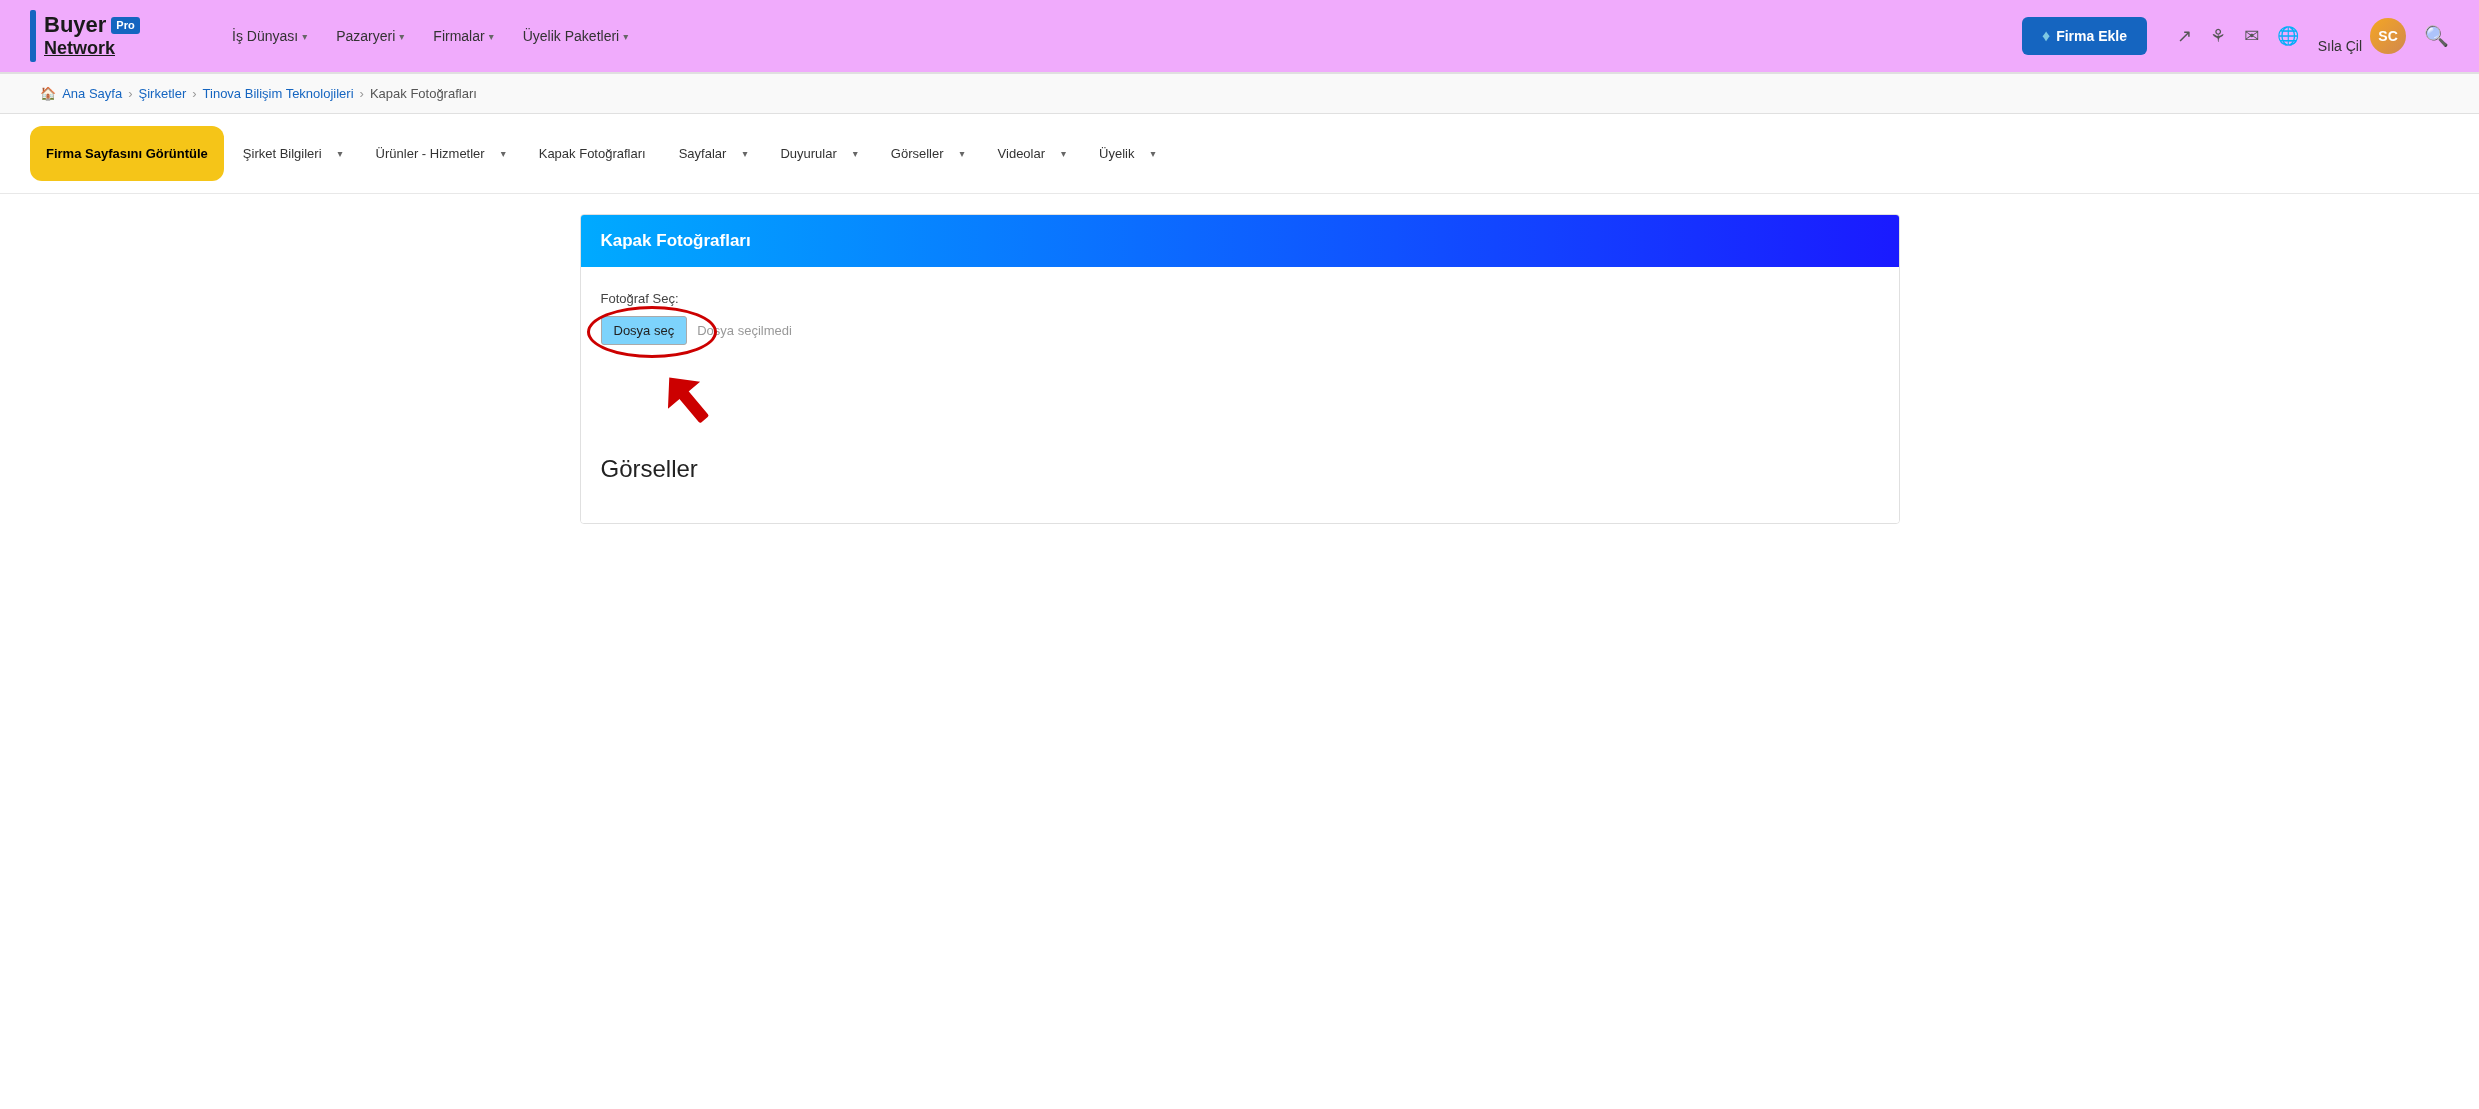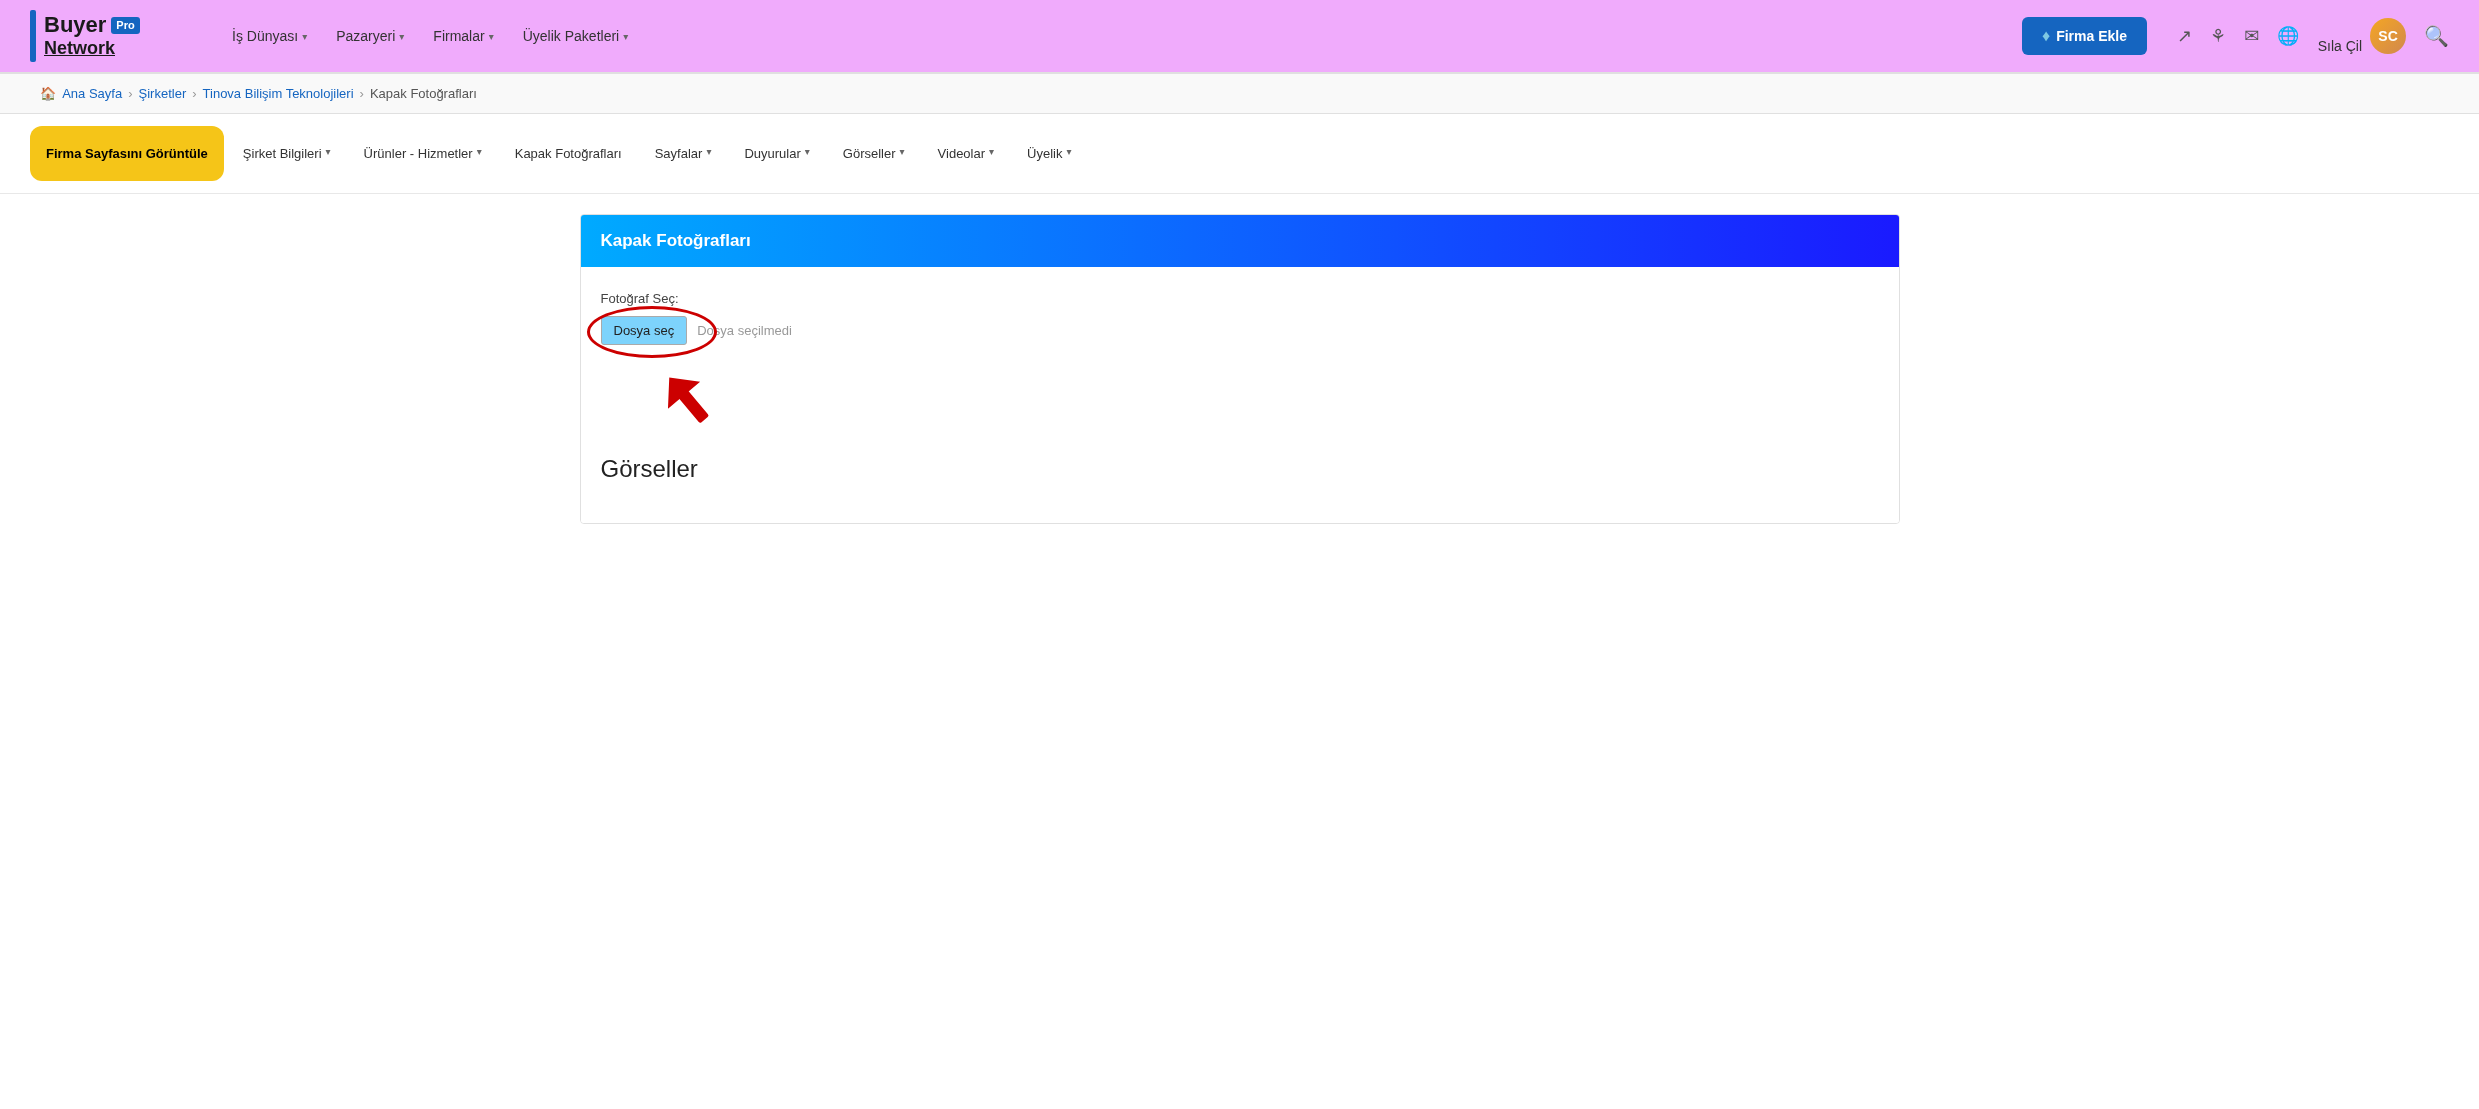--- a/index.html
+++ b/index.html
@@ -151,22 +151,22 @@
       background: #f5c518;
       color: #000;
       font-weight: 700;
       padding: 20px 16px;
       border-radius: 12px;
       cursor: pointer;
       font-size: 13px;
     }
     .sec-nav-item {
       display: flex;
-      align-items: flex-start;
-      gap: 4px;
+      align-items: center;
+      gap: 16px;
       padding: 8px 14px;
       color: #333;
       font-size: 13px;
       cursor: pointer;
       border-radius: 4px;
     }
 
     
     .main-content {
       padding: 20px 40px;

